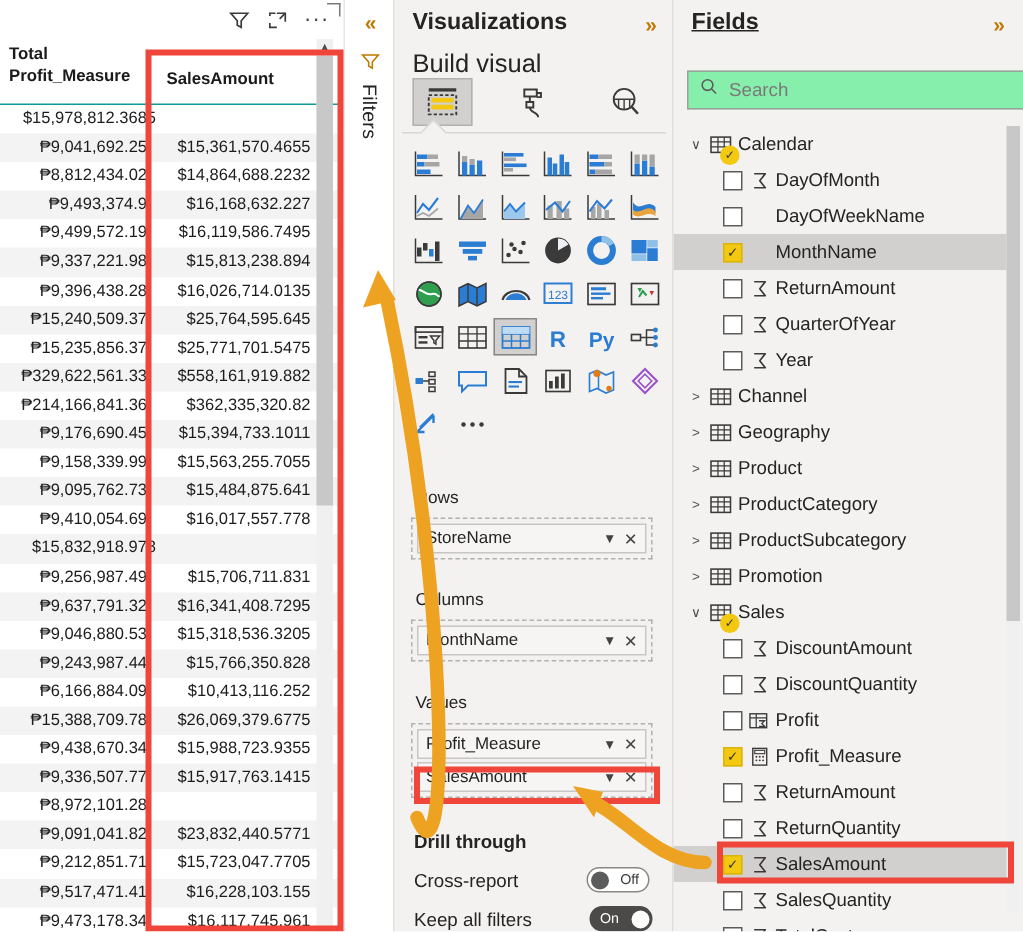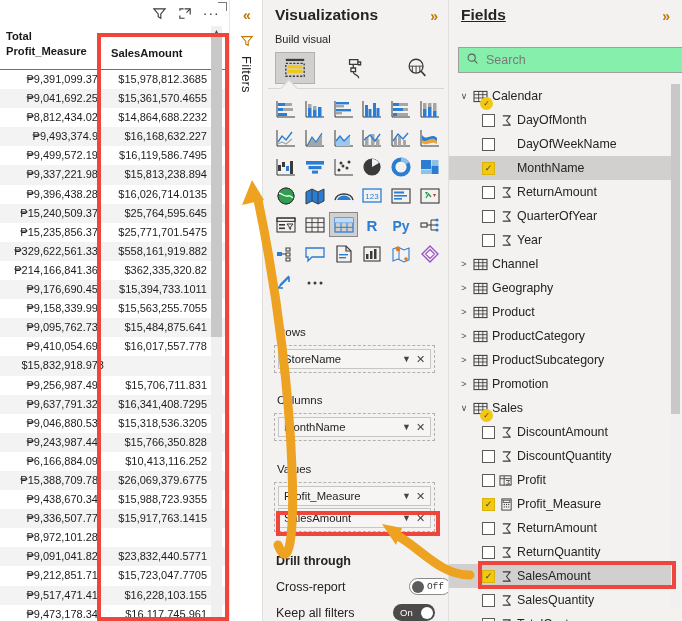--- a/index.html
+++ b/index.html
@@ -87,21 +87,21 @@
     background: #f3f2f1; border-left: 1px solid #e1dfdd;
     overflow: hidden;
   }
   .viz-title {
     position: absolute; left: 12px; top: 6px; font-size: 15.5px; font-weight: bold; color: #252423;
   }
   .viz-expand {
     position: absolute; right: 10px; top: 8px; font-size: 14px; color: #c07800;
     font-weight: bold; cursor: pointer;
   }
-  .viz-sub { position: absolute; left: 12px; top: 33px; font-size: 11px; color: #252423; }
+  .viz-sub { position: absolute; left: 12px; top: 33px; font-size: 17px; color: #252423; }
 
   .viz-tabs { position: absolute; left: 12px; top: 51px; width: 162px; height: 34px; display: flex; align-items: center; }
   .viz-tab { width: 40px; height: 32px; display: flex; align-items: center; justify-content: center; cursor: pointer; }
   .viz-tab.active { background: #d2d0ce; border: 1px solid #b3b0ad; }
   .viz-tab-sp { flex: 1; }
   .tabs-underline { position: absolute; left: 5px; top: 88px; width: 176px; height: 1px; background: #d8d6d4; }
   .tabs-notch {
     position: absolute; left: 20px; top: 82px; width: 12px; height: 12px;
     background: #f3f2f1; border-left: 1px solid #d8d6d4; border-top: 1px solid #d8d6d4;
     transform: rotate(45deg);
@@ -212,21 +212,20 @@
     <div class="matrix">
       <div class="matrix-head">
         <div class="mh-cell mh-left">
           <div>Total</div>
           <div>Profit_Measure</div>
         </div>
         <div class="mh-cell mh-right">SalesAmount</div>
       </div>
       <div id="matrix-body">
           <div class="mrow">
-            <div class="mcell c-profit">₱9,391,099.37</div>
             <div class="mcell c-sales">$15,978,812.3685</div>
           </div>
           <div class="mrow alt">
             <div class="mcell c-profit">₱9,041,692.25</div>
             <div class="mcell c-sales">$15,361,570.4655</div>
           </div>
           <div class="mrow">
             <div class="mcell c-profit">₱8,812,434.02</div>
             <div class="mcell c-sales">$14,864,688.2232</div>
           </div>
@@ -710,21 +709,21 @@
       </div>
       <div class="chip">
         <span class="cname">SalesAmount</span>
         <span class="cv">▼</span>
         <span class="cx">✕</span>
       </div>
     </div>
 
     <div class="section-title" style="top:554px;">Drill through</div>
     <div class="opt-label" style="top:580px;">Cross-report</div>
-    <div class="toggle off" style="left:146px; top:578px;font-family:Liberation Mono, monospace;">
+    <div class="toggle off" style="left:128px; top:578px;">
       <div class="knob"></div>
       <span class="tg-text">Off</span>
     </div>
     <div class="opt-label" style="top:606px;">Keep all filters</div>
     <div class="toggle on" style="left:130px; top:604px;">
       <div class="knob"></div>
       <span class="tg-text">On</span>
     </div>
   </div>
 

